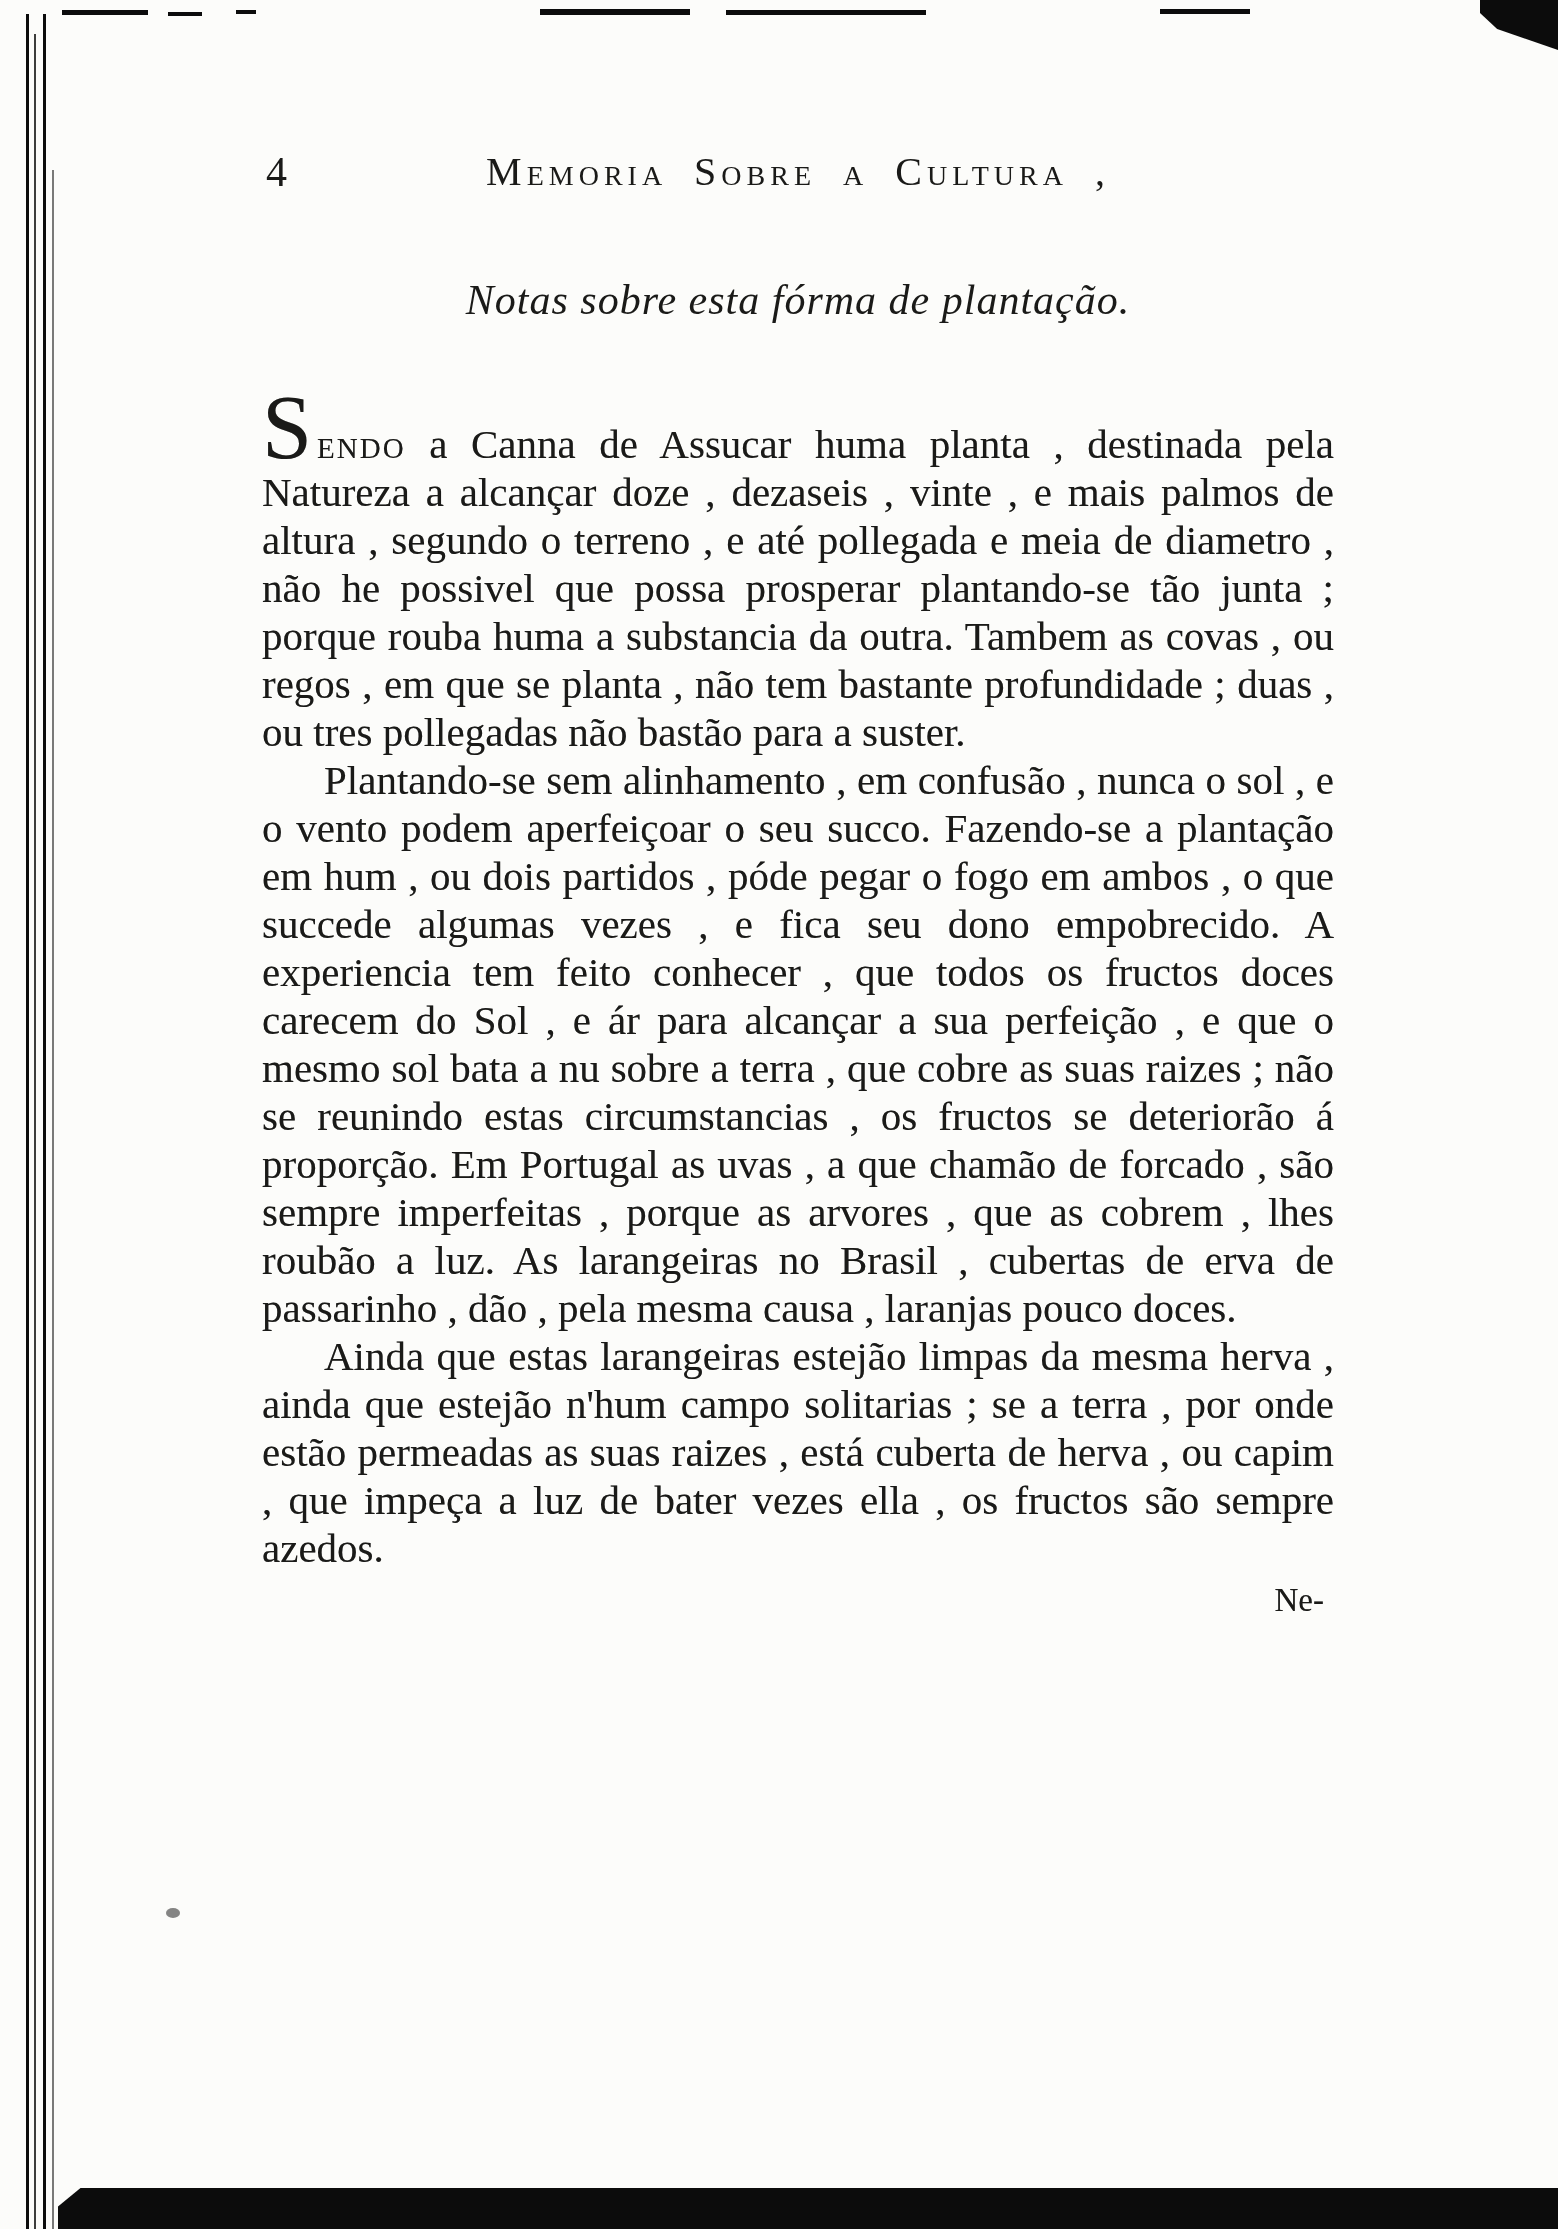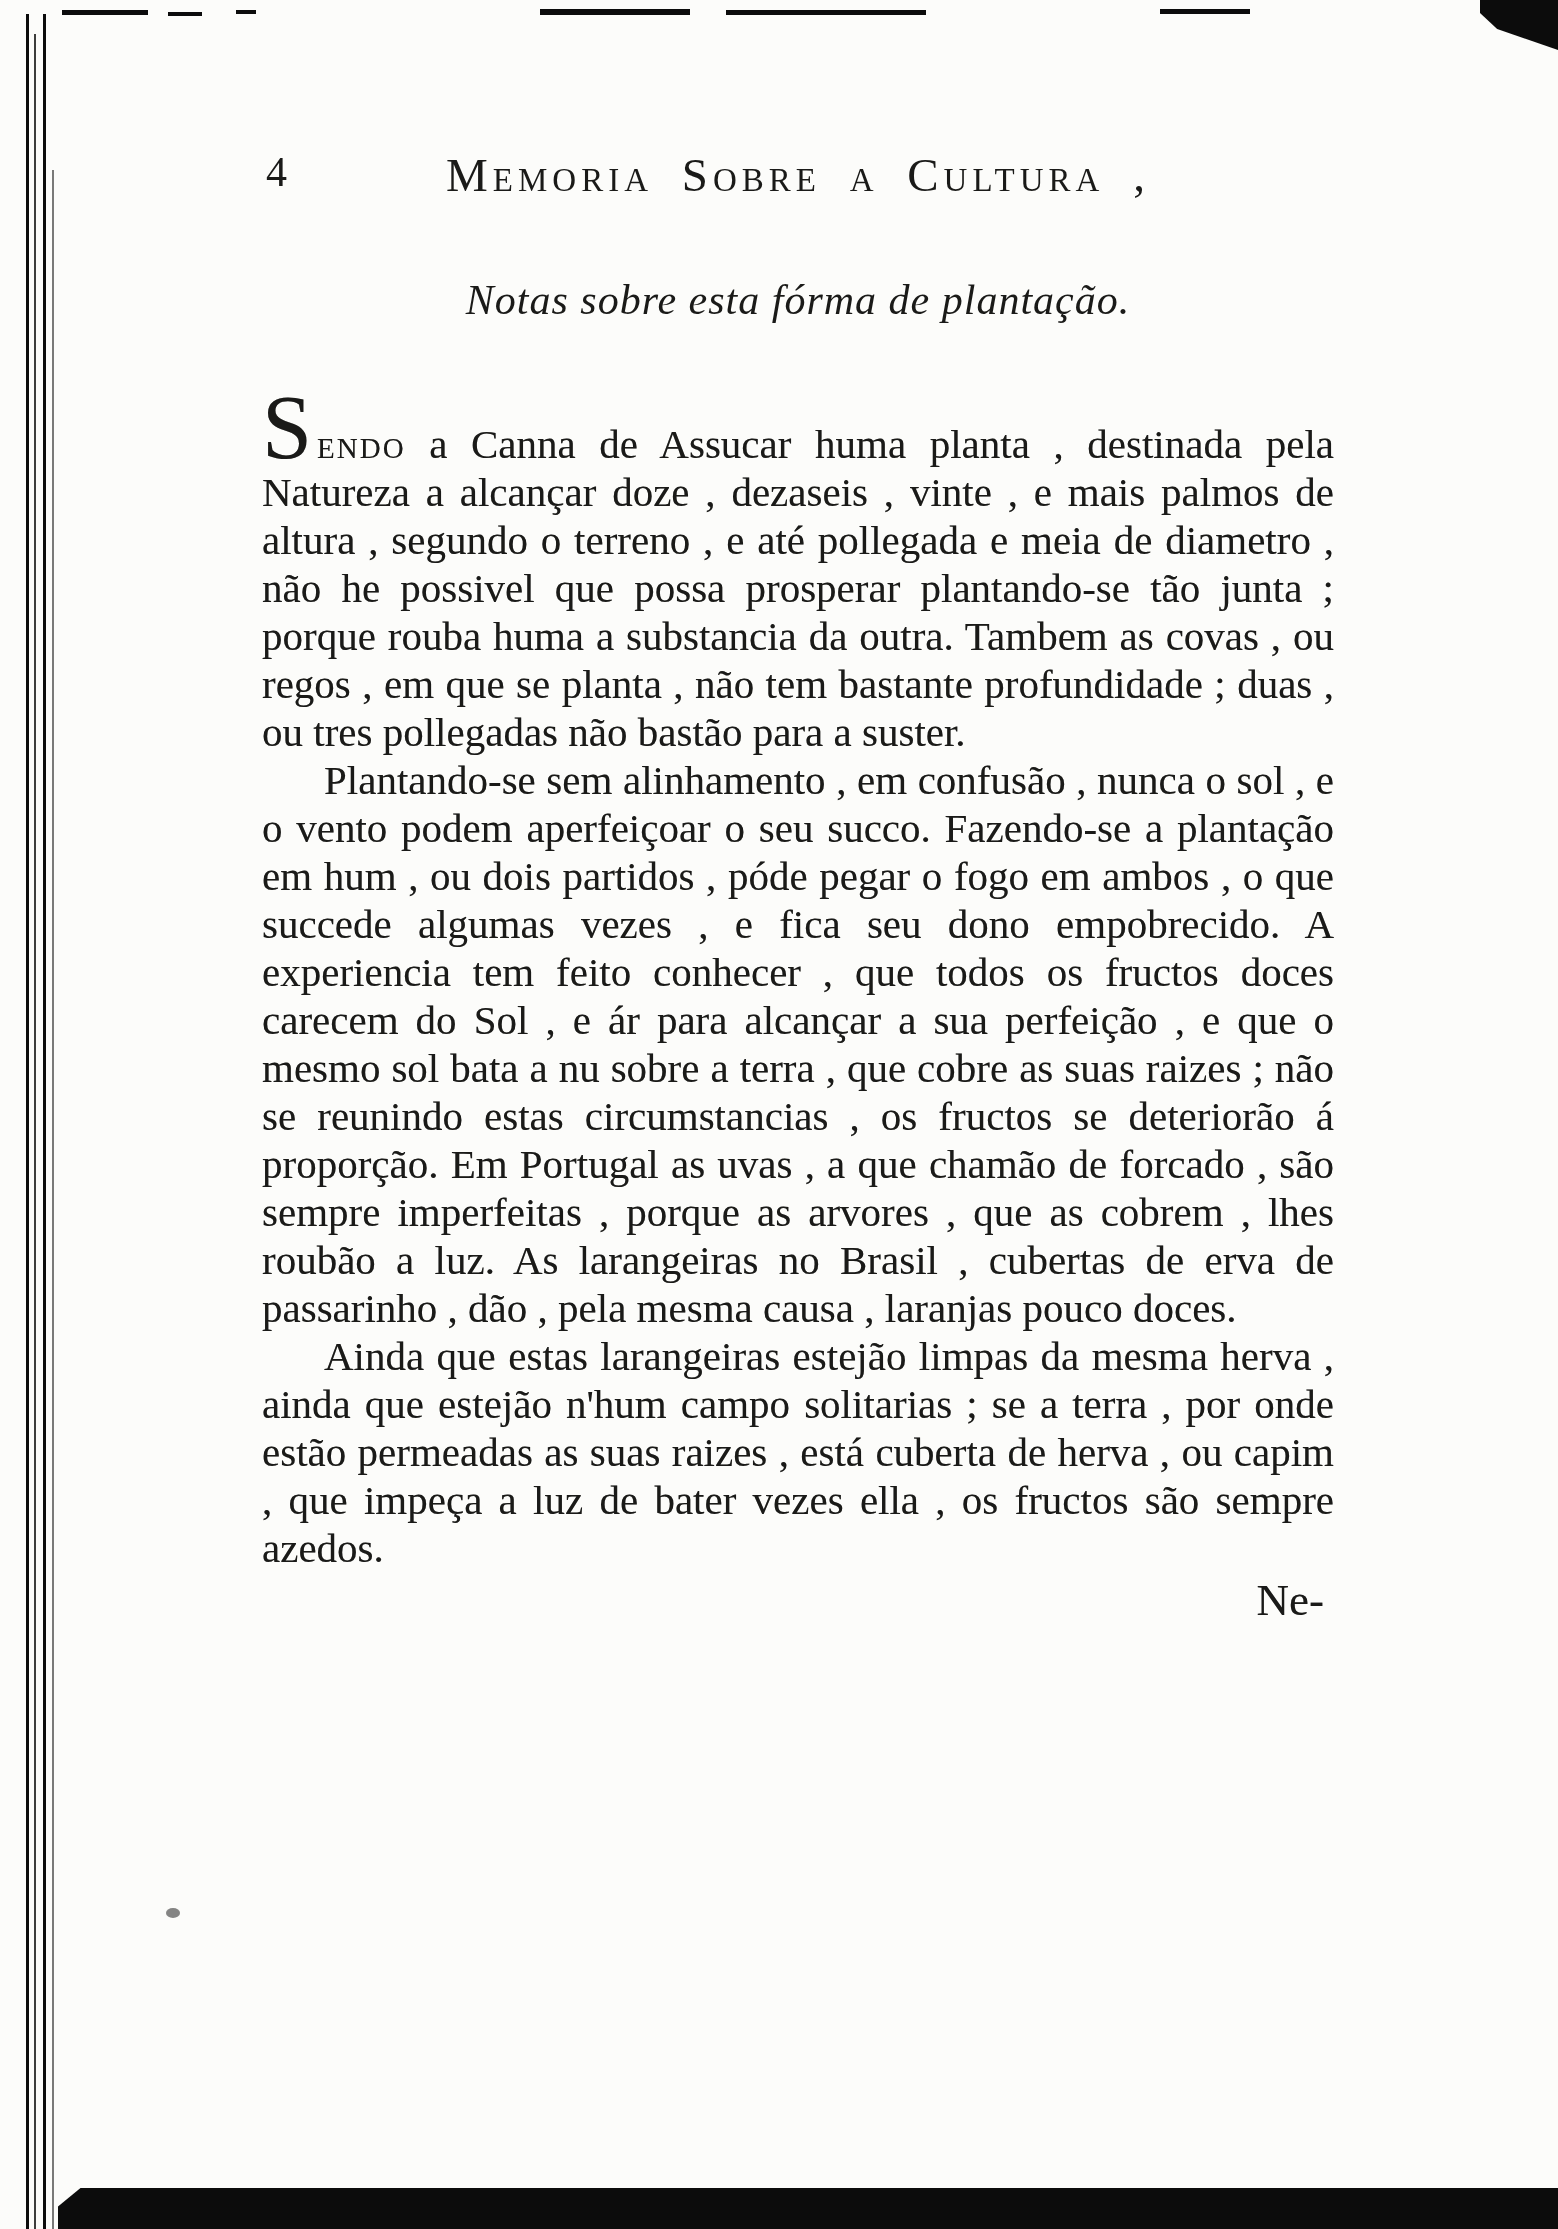--- a/index.html
+++ b/index.html
@@ -46,21 +46,21 @@
   }
   .pnum {
     position: absolute;
     left: 4px;
     top: 0;
     font-size: 42px;
   }
   .running {
     text-align: center;
     font-variant: small-caps;
-    font-size: 47px;
+    font-size: 40px;
     letter-spacing: 5px;
     word-spacing: 12px;
   }
   .subtitle {
     margin-top: 72px;
     text-align: center;
     font-style: italic;
     font-size: 42px;
     letter-spacing: 1px;
   }
@@ -81,21 +81,21 @@
   }
   .sc {
     font-variant: small-caps;
     letter-spacing: 2px;
     margin-left: 2px;
   }
   .catchword {
     text-align: right;
     padding-right: 10px;
     margin-top: 4px;
-    font-size: 45px;
+    font-size: 33px;
   }
 </style>
 </head>
 <body>
 
 <div class="page">
 
   <div class="art" style="left:26px;top:14px;width:3px;height:2215px"></div>
   <div class="art mid" style="left:34px;top:34px;width:2px;height:2195px"></div>
   <div class="art" style="left:43px;top:14px;width:3px;height:2215px"></div>

